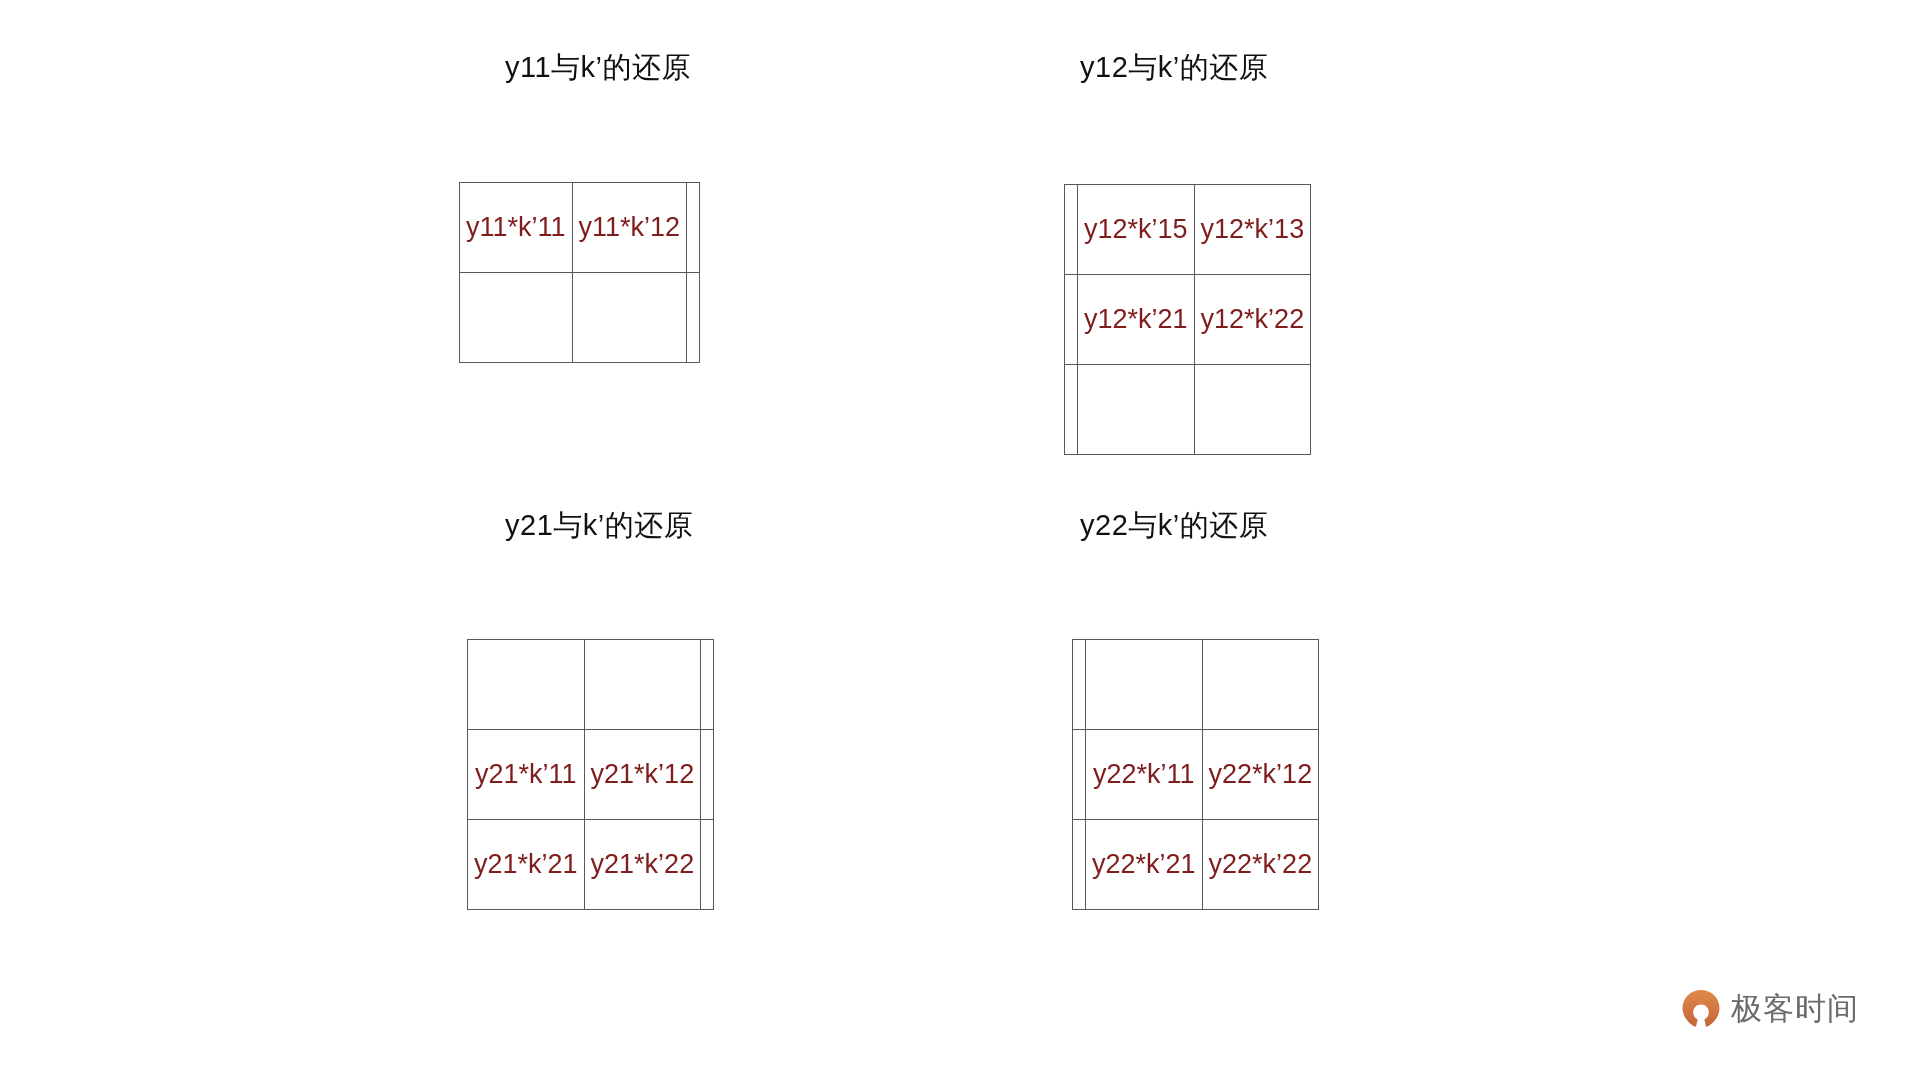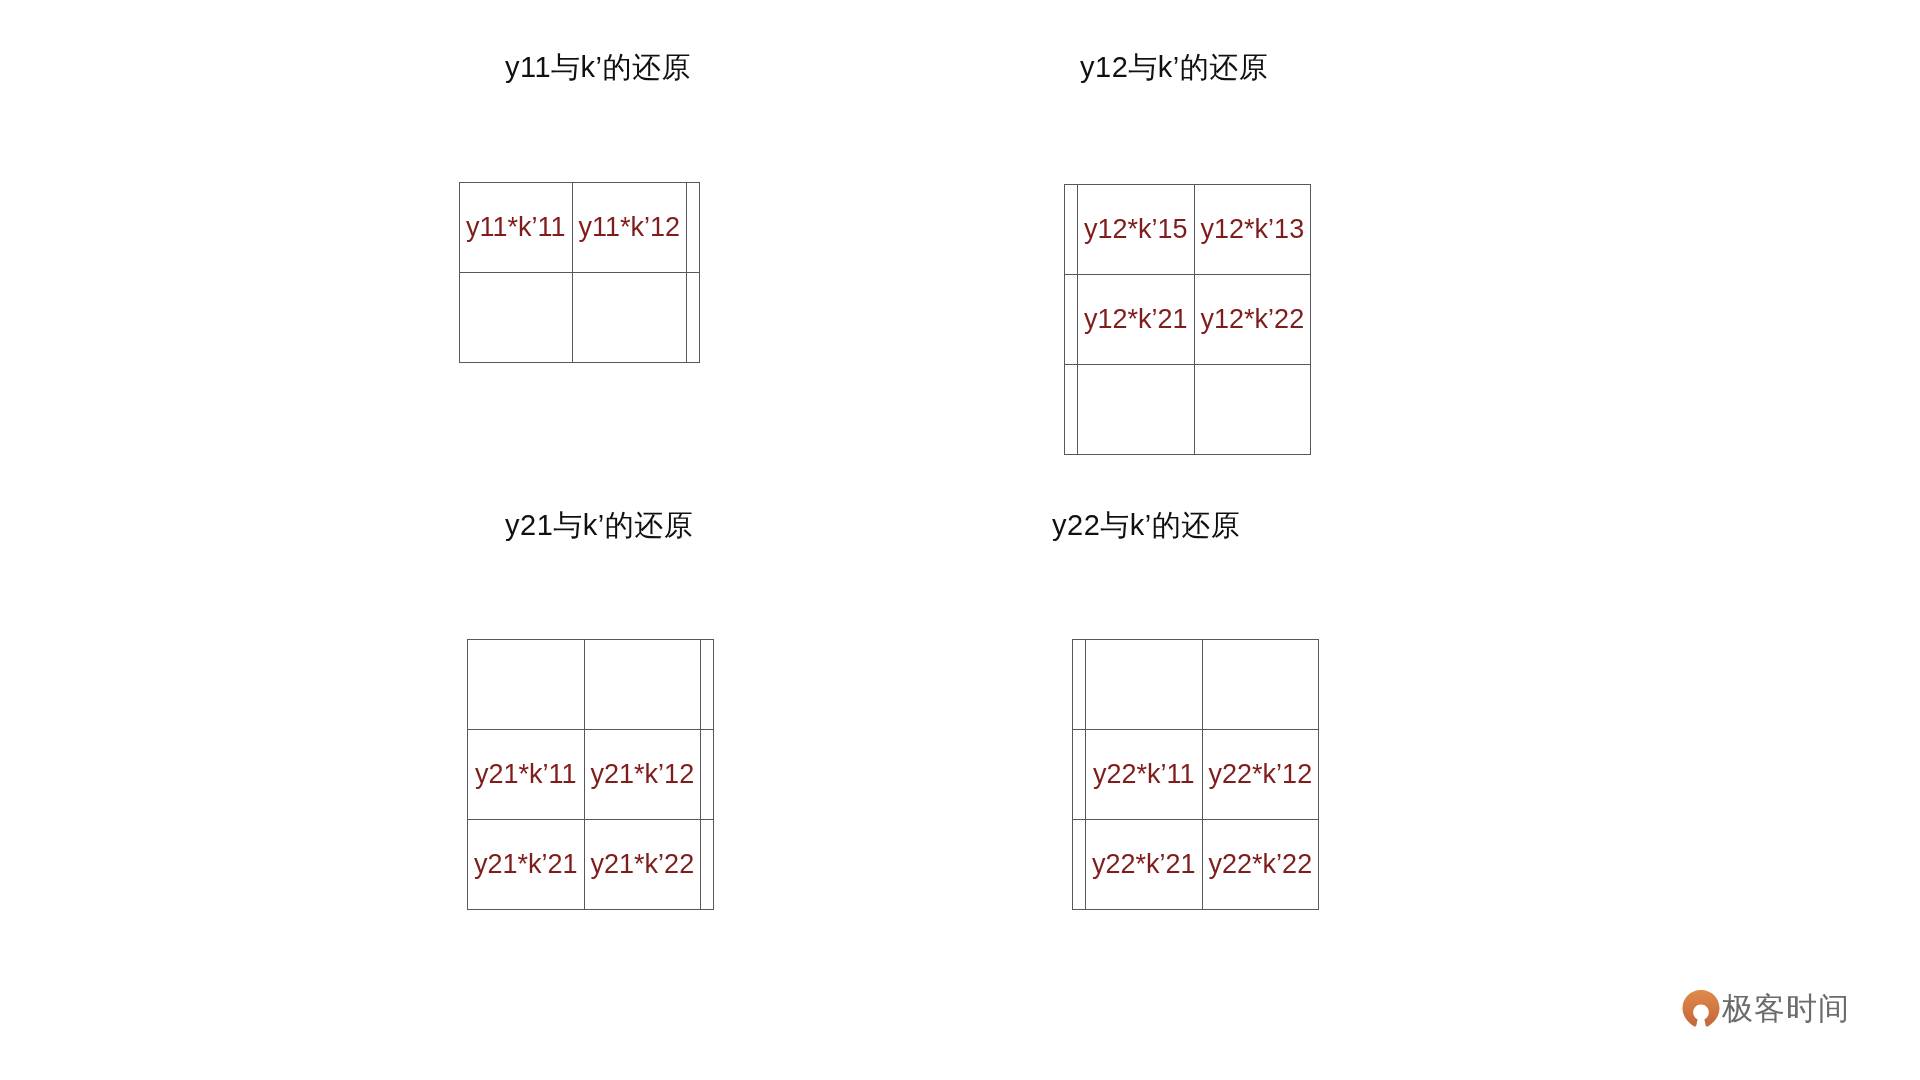--- a/index.html
+++ b/index.html
@@ -64,34 +64,35 @@
 
   
   #panel-y11 { left: 0px;    top: 0px;  }
   #panel-y12 { left: 0px;    top: 0px;  }
   #panel-y21 { left: 0px;    top: 0px;  }
   #panel-y22 { left: 0px;    top: 0px;  }
 
   #title-y11 { left: 505px;  top: 52px; }
   #title-y12 { left: 1080px; top: 52px; }
   #title-y21 { left: 505px;  top: 510px; }
-  #title-y22 { left: 1052px; top: 510px; text-align: right; }
+  #title-y22 { left: 1080px; top: 510px; text-align: right; }
 
   #matrix-y11 { left: 459px;  top: 182px; }
   #matrix-y12 { left: 1064px; top: 184px; }
   #matrix-y21 { left: 467px;  top: 639px; }
   #matrix-y22 { left: 1072px; top: 639px; }
 
   
   #watermark {
     position: absolute;
     left: 1680px;
     top: 988px;
     display: flex;
     align-items: center;
+    gap: 9px;
   }
   #watermark .wm-logo {
     width: 42px;
     height: 42px;
     flex: 0 0 42px;
   }
   #watermark .wm-text {
     font-size: 31px;
     color: #6b6b6b;
     letter-spacing: 1px;

